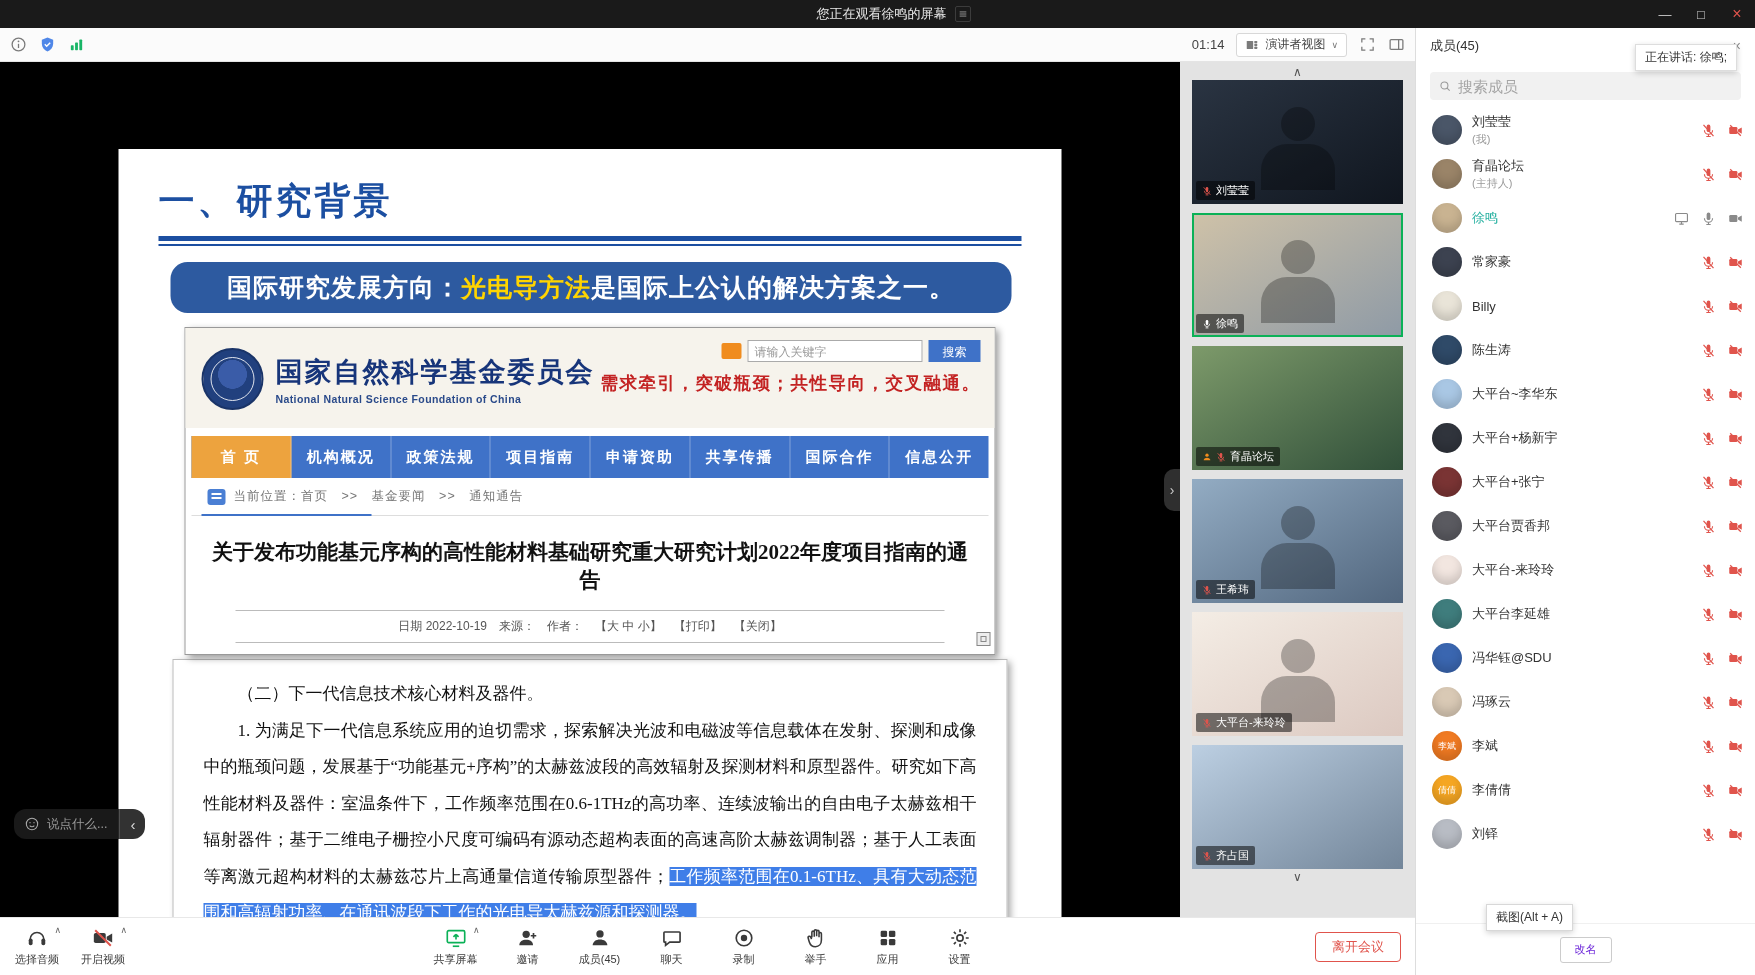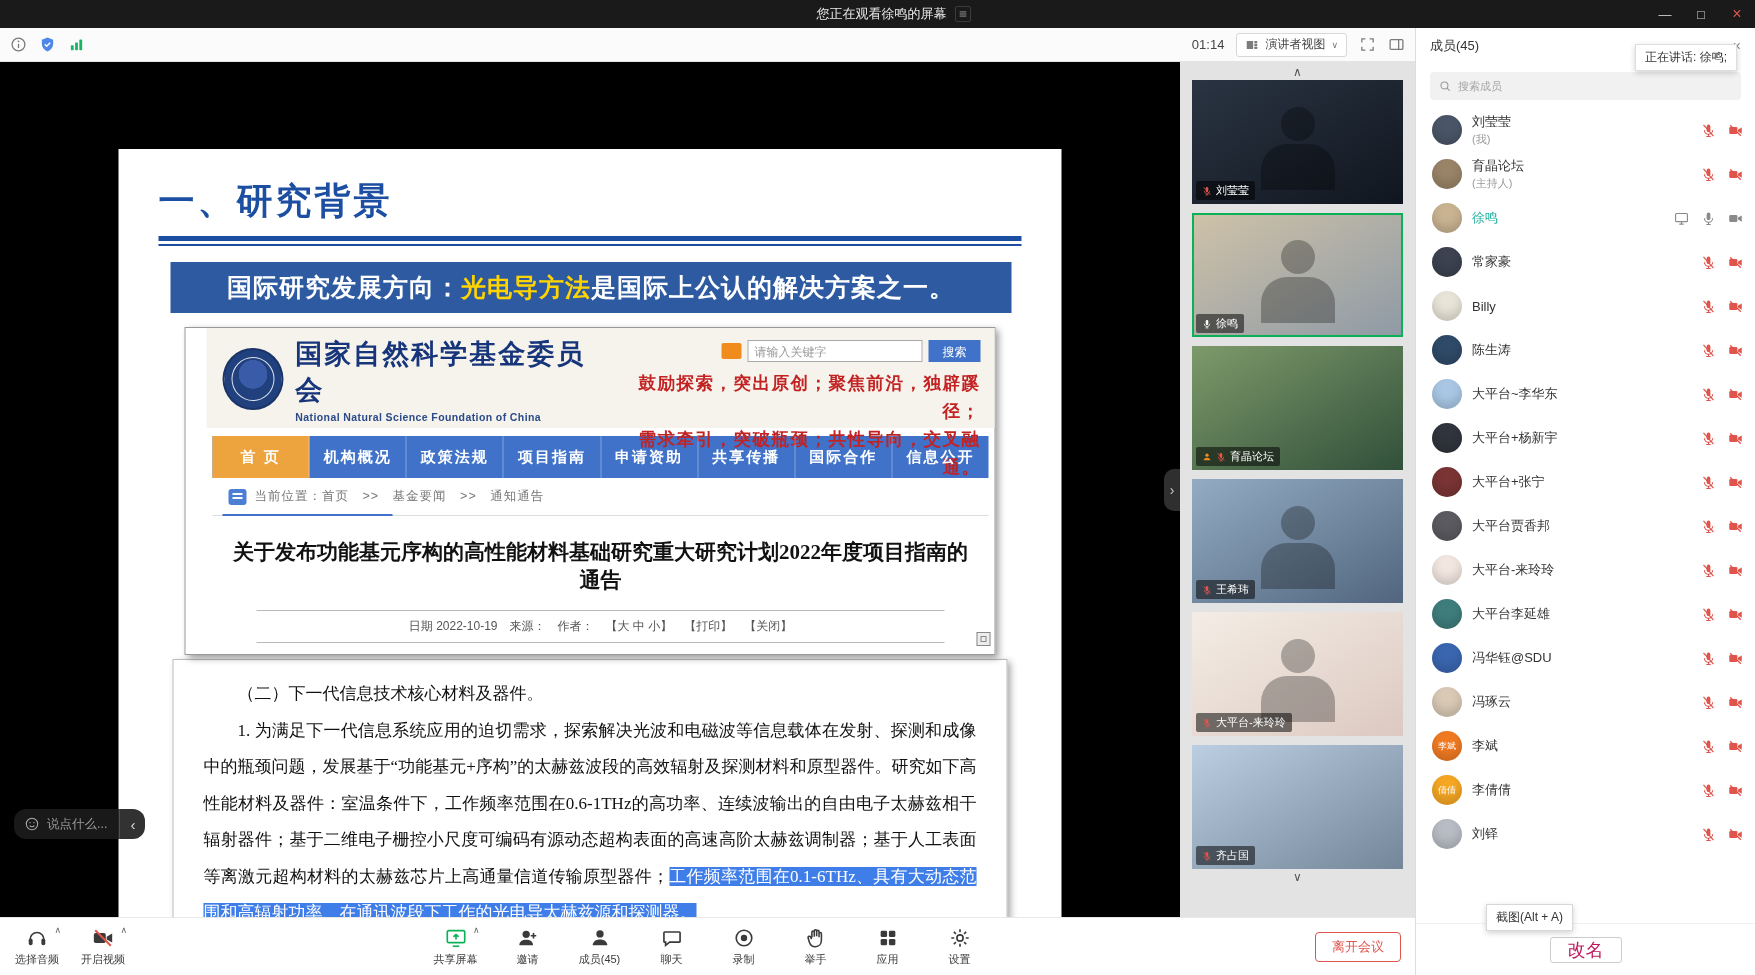--- a/index.html
+++ b/index.html
@@ -40,24 +40,24 @@
   .orange{color:#f08c1e;}
 
   
   .content-row{flex:1;display:flex;min-height:0;}
   .share-area{flex:1;background:#000;position:relative;overflow:hidden;}
 
   
   .slide{position:absolute;left:50%;transform:translateX(-50%);top:87px;width:943px;background:#fff;padding:28px 40px 26px 40px;}
   .slide-heading{color:var(--heading-blue,#1c4fa1);font-size:36px;font-weight:bold;letter-spacing:3px;}
   .slide-rule{margin-top:10px;border-top:5px solid var(--heading-blue,#1c4fa1);border-bottom:2px solid var(--heading-blue,#1c4fa1);height:10px;}
-  .banner{margin:16px 10px 0 12px;background:var(--banner-blue,#2d5aa0);color:#fff;font-size:25px;font-weight:bold;text-align:center;padding:9px 4px;letter-spacing:1px;}
+  .banner{margin:16px 10px 0 12px;background:var(--banner-blue,#2d5aa0);color:#fff;font-size:25px;font-weight:bold;text-align:center;padding:9px 4px;letter-spacing:1px;border-radius:17px;}
   .banner .yellow{color:var(--banner-yellow,#ffd400);}
 
-  .web-box{margin:14px 26px 0;border:1px solid #999;background:#fff;box-shadow:3px 3px 7px rgba(0,0,0,.4);position:relative;height:328px;padding-left:21px;}
+  .web-box{margin:14px 26px 0;border:1px solid #999;background:#fff;box-shadow:3px 3px 7px rgba(0,0,0,.4);position:relative;height:328px;}
   .web-top{height:100px;background:#f6f3ec;display:flex;justify-content:space-between;padding:10px 14px 8px 16px;}
   .logo-group{display:flex;align-items:center;gap:12px;}
   .nsfc-logo{width:62px;height:62px;border-radius:50%;background:radial-gradient(circle at 50% 42%,#3a5ca8 0 32%,#21407e 33% 100%);border:2px solid #1a3468;position:relative;}
   .nsfc-logo::after{content:"";position:absolute;inset:7px;border:1.5px solid rgba(255,255,255,.85);border-radius:50%;}
   .org-cn{color:#17357a;font-size:27px;font-weight:bold;letter-spacing:2px;font-family:"Liberation Serif","DejaVu Serif",serif;}
   .org-en{color:#2a4a8a;font-size:10.5px;letter-spacing:.4px;margin-top:3px;font-weight:bold;}
   .web-right{display:flex;flex-direction:column;align-items:flex-end;gap:7px;padding-top:2px;}
   .search-row{display:flex;align-items:center;gap:6px;}
   .lang-badge{width:20px;height:16px;background:#f08c1e;border-radius:2px;}
   .w-search-input{width:175px;height:22px;border:1px solid #aaa;background:#fff;color:#999;font-size:12px;padding:3px 6px;display:inline-block;}
@@ -99,32 +99,32 @@
   .figure::after{content:"";position:absolute;top:37px;left:50%;transform:translateX(-50%);width:74px;height:46px;border-radius:26px 26px 0 0;background:rgba(0,0,0,.28);}
   .tile-label{position:absolute;left:4px;bottom:4px;background:rgba(0,0,0,.52);border-radius:2px;padding:2px 6px;display:flex;align-items:center;gap:4px;color:#fff;font-size:11px;max-width:200px;white-space:nowrap;}
 
   
   .members-panel{flex:0 0 340px;background:#fff;border-left:1px solid #ddd;display:flex;flex-direction:column;position:relative;}
   .mp-header{flex:0 0 36px;display:flex;align-items:center;justify-content:space-between;padding:0 14px;font-size:13px;color:#333;}
   .mp-hicons{display:flex;gap:12px;}
   .mp-hicon{color:#888;font-size:14px;cursor:pointer;}
   .mp-search{flex:0 0 44px;padding:8px 14px;}
   .mp-search-box{height:28px;background:#f1f1f1;border-radius:4px;display:flex;align-items:center;gap:6px;padding:0 8px;color:#999;}
-  .mp-search-input{flex:1;border:none;background:transparent;outline:none;font-size:11px;color:#333;font-family:inherit;}
+  .mp-search-input{flex:1;border:none;background:transparent;outline:none;font-size:15px;color:#333;font-family:inherit;}
   .mp-search-input::placeholder{color:#a5a5a5;}
   .mp-list{flex:1;overflow:hidden;}
   .member-row{height:44px;display:flex;align-items:center;gap:10px;padding:0 12px 0 16px;cursor:pointer;}
   .m-avatar{width:30px;height:30px;flex:0 0 30px;border-radius:50%;display:flex;align-items:center;justify-content:center;color:#fff;font-size:9px;letter-spacing:0;background:#8a8a8a;box-shadow:inset 0 -6px 10px rgba(0,0,0,.15);}
   .m-names{flex:1;min-width:0;display:flex;flex-direction:column;justify-content:center;}
   .m-name{font-size:13px;color:#333;white-space:nowrap;overflow:hidden;text-overflow:ellipsis;}
   .member-row.speaking .m-name{color:var(--speaking,#26b0a0);}
   .m-sub{font-size:11px;color:#999;margin-top:1px;}
   .m-icons{display:flex;gap:12px;align-items:center;}
   .mp-footer{flex:0 0 52px;display:flex;align-items:center;justify-content:center;border-top:1px solid #f0f0f0;}
-  .rename-btn{width:72px;height:26px;border:1px solid #ccc;background:#fff;border-radius:3px;font-size:18px;color:#be185d;cursor:pointer;font-family:inherit;}
+  .rename-btn{width:52px;height:26px;border:1px solid #ccc;background:#fff;border-radius:3px;font-size:11px;color:#6d28d9;cursor:pointer;font-family:inherit;}
   .shot-tooltip{position:absolute;left:70px;bottom:44px;background:#fff;border:1px solid #d8d8d8;box-shadow:0 2px 6px rgba(0,0,0,.18);font-size:12px;color:#333;padding:4px 9px;white-space:nowrap;z-index:40;}
 
   .speaking-tooltip{position:absolute;top:44px;right:18px;background:#fff;border:1px solid #ddd;box-shadow:0 2px 6px rgba(0,0,0,.18);font-size:12px;color:#333;padding:4px 9px;white-space:nowrap;z-index:60;}
 
   
   .bottom-bar{flex:0 0 58px;background:#fff;border-top:1px solid #e8e8e8;display:flex;align-items:center;position:relative;padding:0 14px;}
   .bb-left{display:flex;gap:20px;}
   .bb-center{position:absolute;left:50%;transform:translateX(-50%);display:flex;gap:26px;}
   .bb-btn{display:flex;flex-direction:column;align-items:center;cursor:pointer;min-width:46px;}
   .bb-iconwrap{position:relative;height:24px;display:flex;align-items:center;}
@@ -226,21 +226,20 @@
                     <div class="org-en">National Natural Science Foundation of China</div>
                   </div>
                 </div>
                 <div class="web-right">
                   <div class="search-row">
                     <span class="lang-badge"></span>
                     <span class="w-search-input">请输入关键字</span>
                     <span class="w-search-btn">搜索</span>
                   </div>
                   <div class="slogan">
-                    <div>鼓励探索，突出原创；聚焦前沿，独辟蹊径；</div>
                     <div>需求牵引，突破瓶颈；共性导向，交叉融通。</div>
                   </div>
                 </div>
               </div>
               <div class="web-nav">
                   <div class="nav-item active">首 页</div>
                   <div class="nav-item">机构概况</div>
                   <div class="nav-item">政策法规</div>
                   <div class="nav-item">项目指南</div>
                   <div class="nav-item">申请资助</div>

